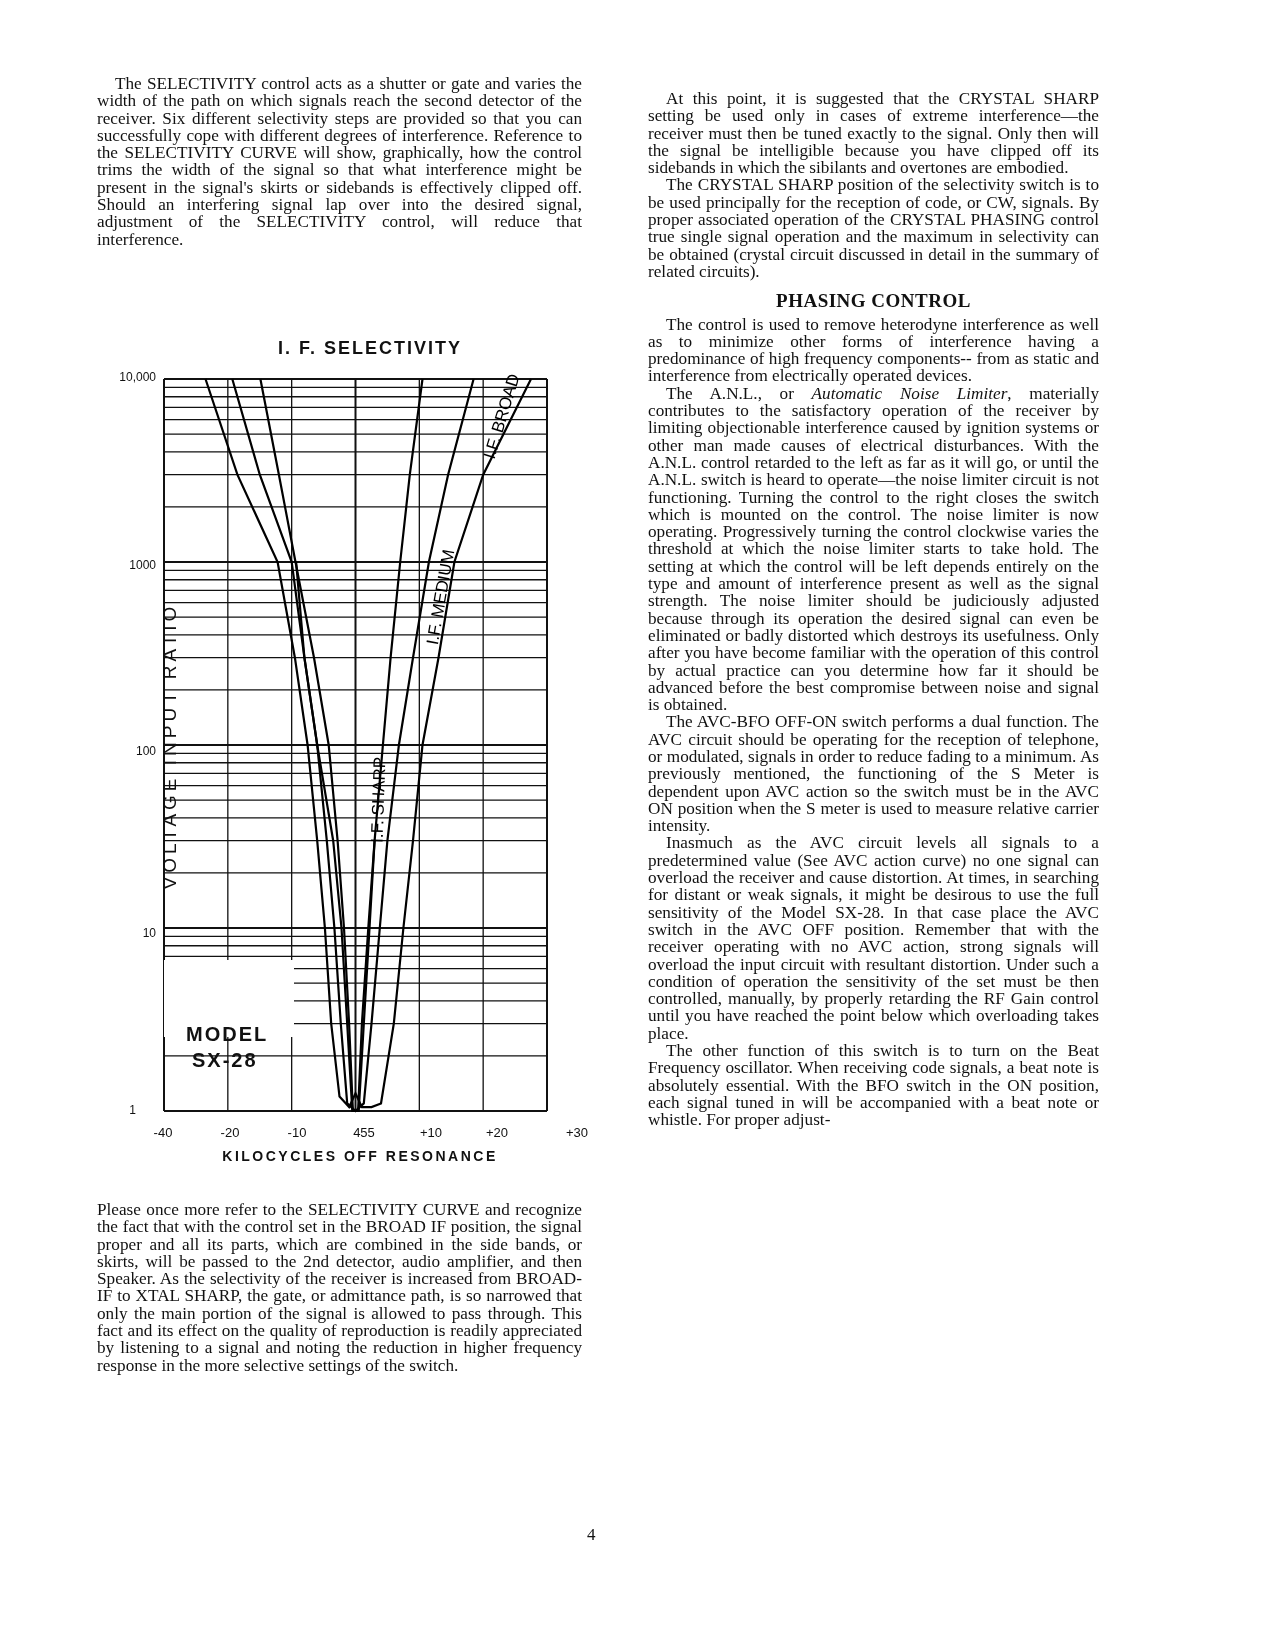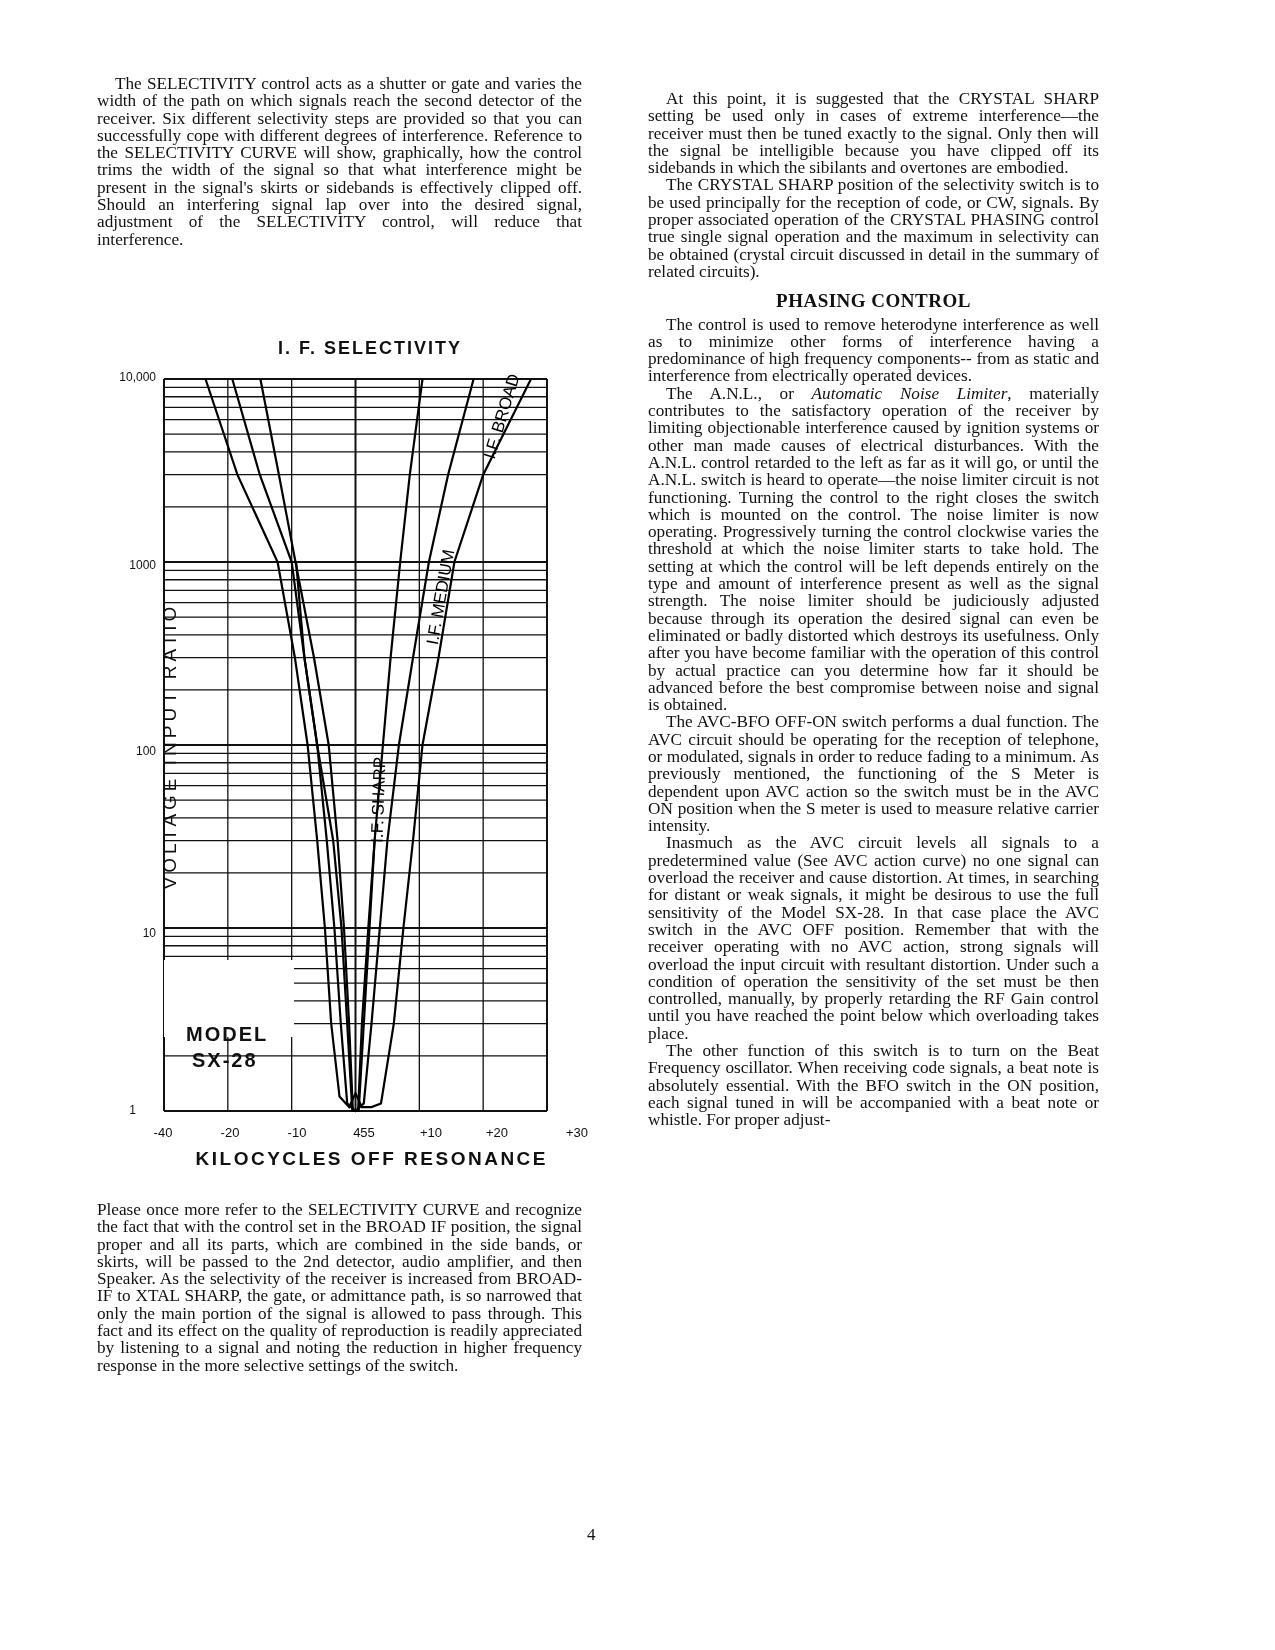--- a/index.html
+++ b/index.html
@@ -5,21 +5,21 @@
   html, body { margin:0; padding:0; background:#ffffff; }
   body { width:1275px; height:1650px; position:relative; overflow:hidden; color:#111; }
   .col { position:absolute; font-family:"Liberation Serif", "DejaVu Serif", serif; font-size:17.2px; line-height:17.3px; text-align:justify; }
   .col p { margin:0; text-indent:18px; }
   .col p.noindent { text-indent:0; }
   #left-col-top { left:97px; top:75px; width:485px; }
   #left-col-bottom { left:97px; top:1201px; width:485px; }
   #right-col { left:648px; top:90px; width:451px; }
   .section-heading { text-align:center; font-family:"Liberation Serif", serif; font-weight:bold; font-size:19px; letter-spacing:0.5px; margin:12px 0 6px 0; text-indent:0; }
   .chart-title { position:absolute; left:250px; top:338px; width:240px; text-align:center; font-family:Liberation Sans, sans-serif; font-weight:bold; font-size:18px; letter-spacing:2px; }
-  .chart-xlabel { position:absolute; left:148px; top:1148px; width:400px; text-align:right; font-family:"Liberation Sans", sans-serif; font-weight:bold; font-size:19px; letter-spacing:2.5px; }
+  .chart-xlabel { position:absolute; left:160px; top:1148px; width:400px; text-align:center; font-family:"Liberation Sans", sans-serif; font-weight:bold; font-size:14px; letter-spacing:2.5px; }
   .chart-ylabel { position:absolute; left:20px; top:735px; width:300px; text-align:center; font-family:"Liberation Sans", sans-serif; font-size:19px; letter-spacing:4px; transform:rotate(-90deg); transform-origin:center center; }
   .ytick { position:absolute; font-family:"Liberation Sans", sans-serif; font-size:12px; text-align:right; width:60px; }
   .xtick { position:absolute; font-family:"Liberation Sans", sans-serif; font-size:13px; text-align:center; width:50px; top:1125px; }
   #chart-svg { position:absolute; left:0; top:0; }
   .page-number { position:absolute; left:587px; top:1525px; font-family:"Liberation Serif", serif; font-size:17px; }
   em { font-style:italic; }
 </style>
 </head>
 <body>
 

